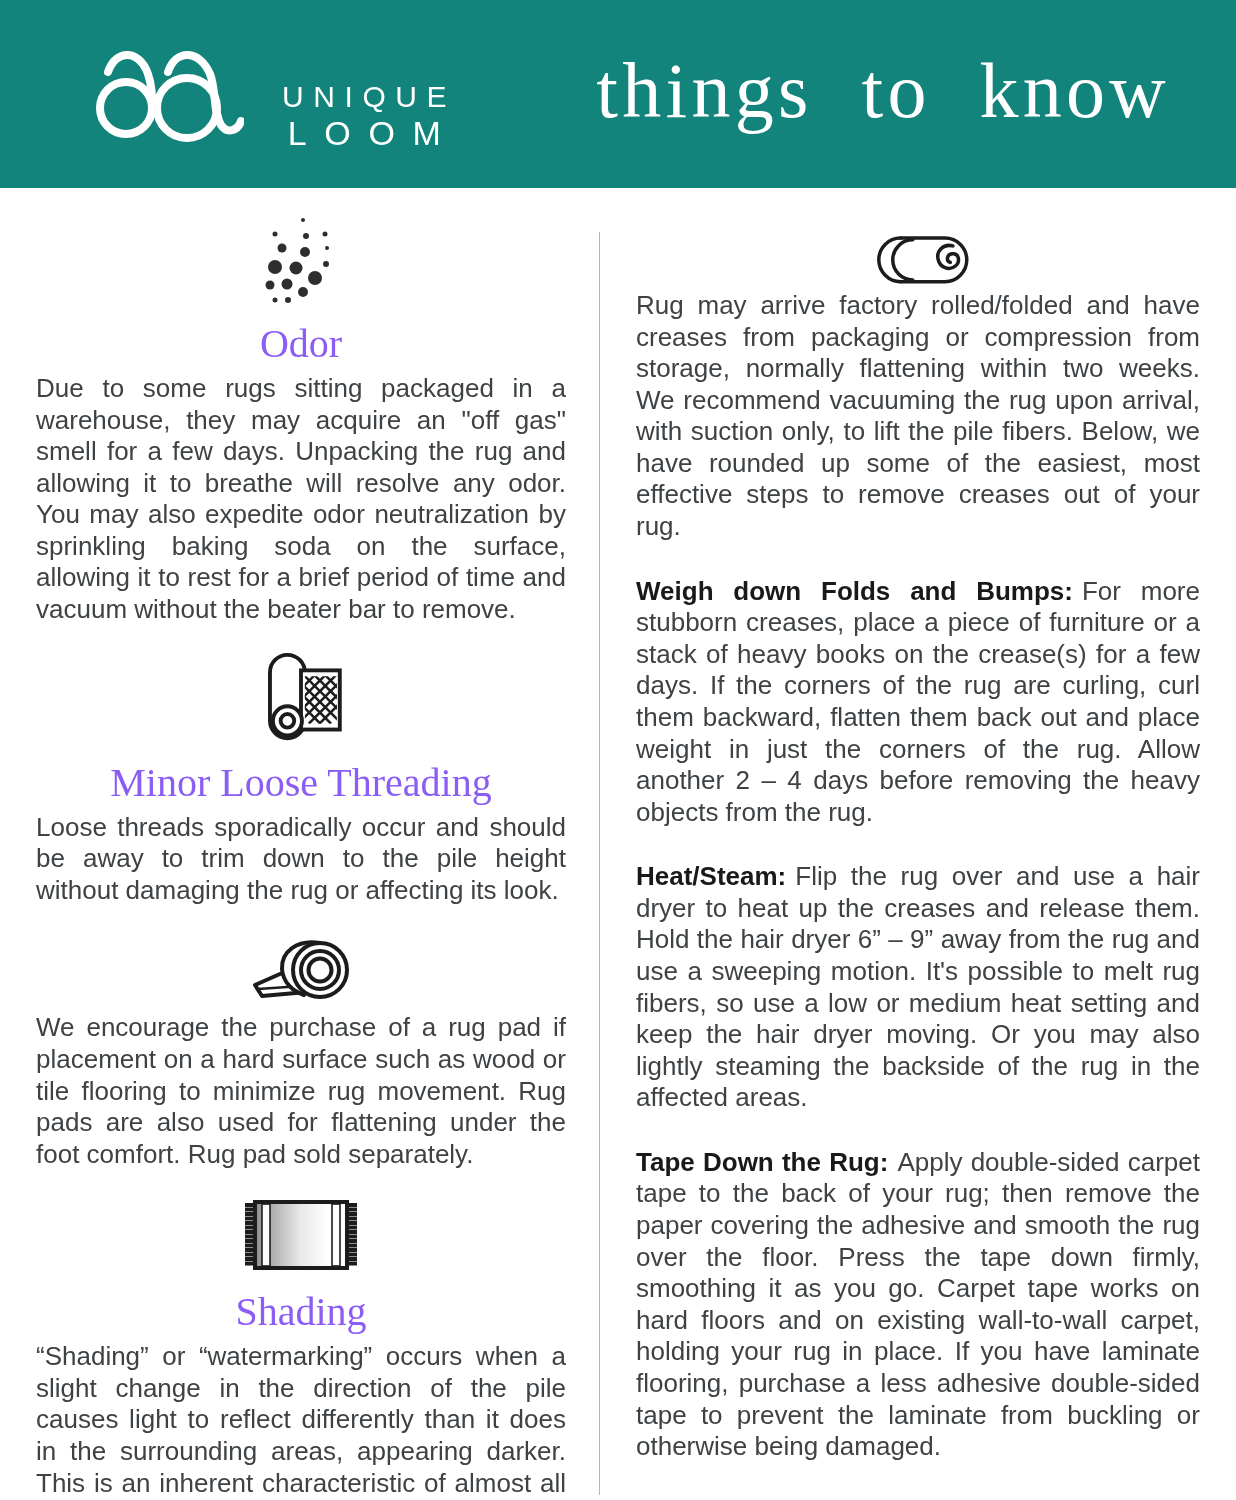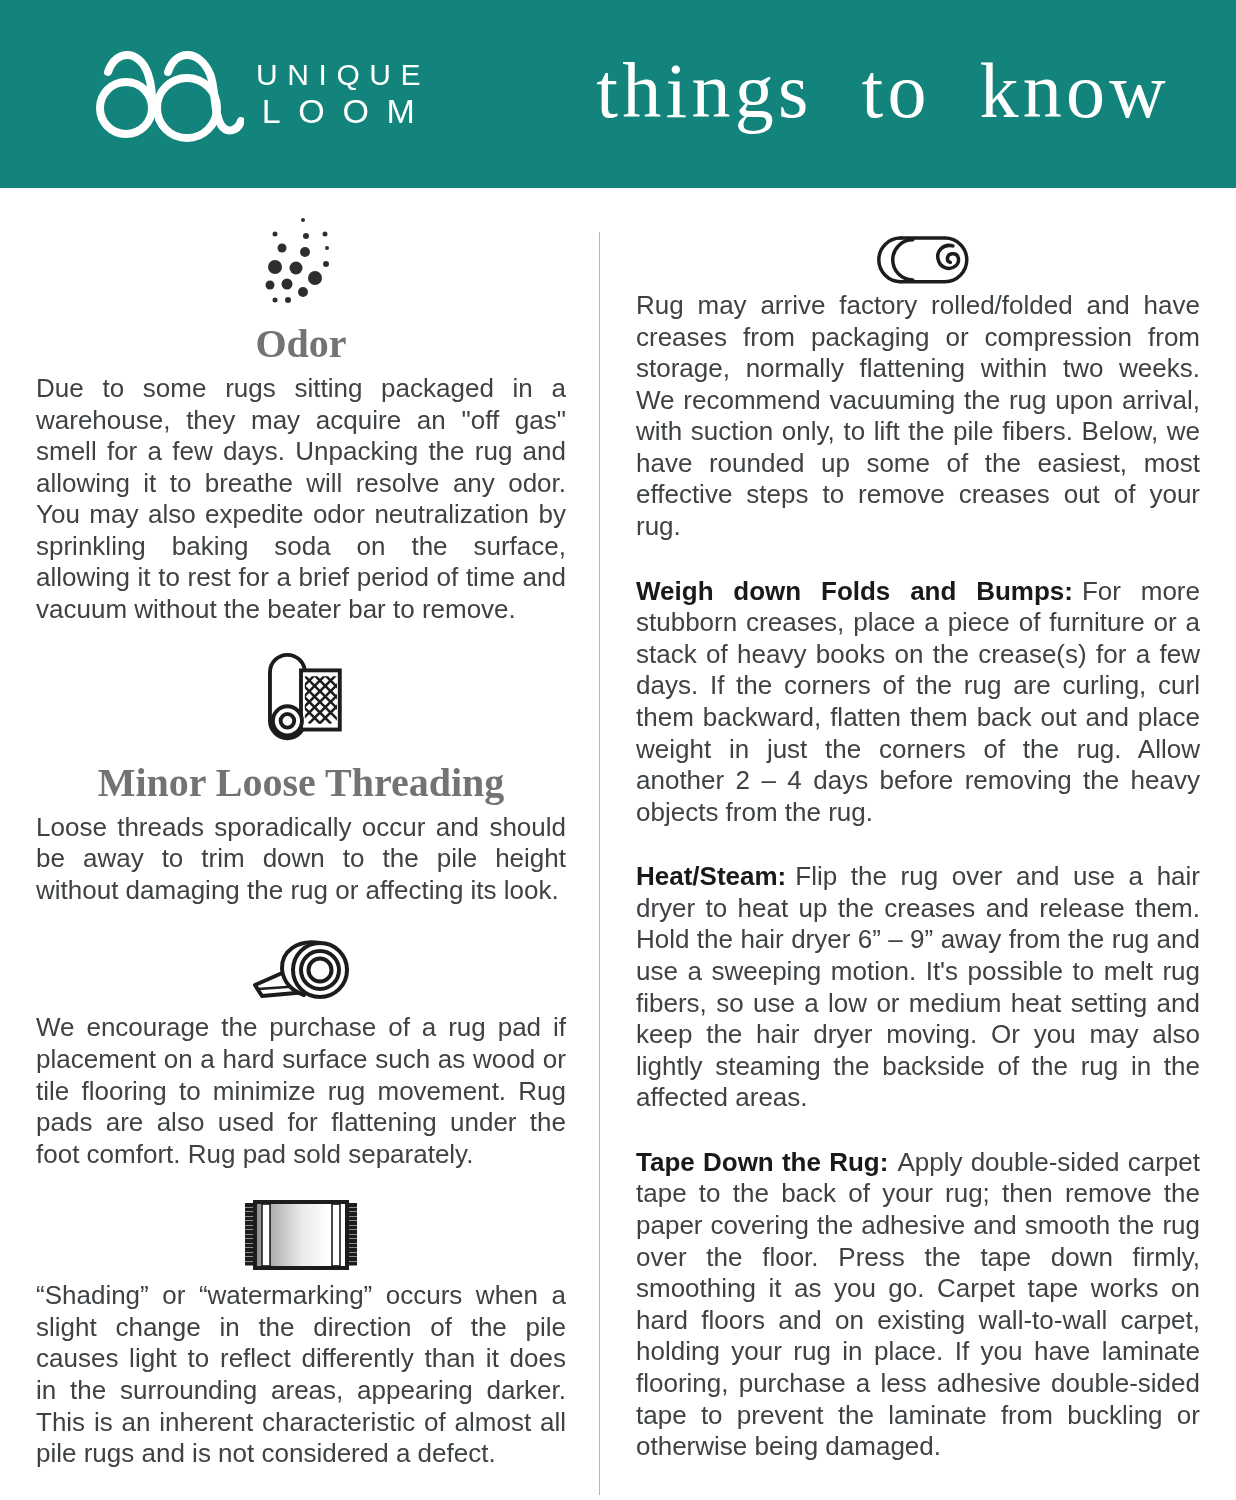--- a/index.html
+++ b/index.html
@@ -8,21 +8,21 @@
     position:relative; width:1236px; height:1500px; margin:0 auto;
     background:#ffffff; overflow:hidden;
     font-family:"Liberation Sans", sans-serif;
   }
   
   header {
     display:flex; align-items:center;
     height:188px; background:#12847b;
     padding:0 56px 0 92px;
   }
-  .brand { display:flex; align-items:center; }
+  .brand { display:flex; align-items:flex-end; gap:26px; }
   .brand svg { display:block; }
   .brand-text { color:#ffffff; text-align:center; line-height:1.12; }
   .brand-line1 { display:block; font-size:30px; letter-spacing:0.32em; text-indent:0.32em; }
   .brand-line2 { display:block; font-size:34px; letter-spacing:0.52em; text-indent:0.52em; }
   .page-title {
     flex:1; text-align:right; color:#ffffff;
     font-family:"Liberation Serif", serif;
     font-size:78px; letter-spacing:0.055em; word-spacing:0.32em;
     padding-right:10px; padding-bottom:6px;
   }
@@ -36,21 +36,21 @@
   .v-divider {
     position:absolute; left:599px; top:232px; bottom:5px;
     width:1px; background:#b3b6b7;
   }
   
   .sec { text-align:center; }
   .sec + .sec { margin-top:16px; }
   .ic { display:inline-block; margin-top:8px; }
   h2 {
     font-family:"Liberation Serif", serif;
-    font-weight:bold; font-size:40px; color:#737373;
+    font-weight:normal; font-size:40px; color:#8b5cf6;
     margin:8px 0 6px;
   }
   .body-p {
     font-size:26px; line-height:1.215; color:#3e4245;
     text-align:justify; text-justify:inter-word;
   }
   .tip { margin-top:33px; }
   .tip b { color:#17191a; font-weight:bold; margin-right:9px; }
   .ico { stroke:#1c1c1a; fill:none; stroke-width:4; }
 </style>
@@ -154,20 +154,21 @@
             </linearGradient>
           </defs>
           <g class="ico" stroke-width="2">
             <path d="M6 11H16M6 15.5H16M6 20H16M6 24.5H16M6 29H16M6 33.5H16M6 38H16M6 42.5H16M6 47H16M6 51.5H16M6 56H16M6 60.5H16M6 65H16M6 69.5H16"></path>
             <path d="M108 11H118M108 15.5H118M108 20H118M108 24.5H118M108 29H118M108 33.5H118M108 38H118M108 42.5H118M108 47H118M108 51.5H118M108 56H118M108 60.5H118M108 65H118M108 69.5H118"></path>
           </g>
           <rect x="16" y="8" width="92" height="66" fill="url(#shadegrad)" stroke="#1c1c1a" stroke-width="4"></rect>
           <rect x="23" y="10" width="8" height="62" fill="#ffffff" stroke="#1c1c1a" stroke-width="1.6"></rect>
           <rect x="93" y="10" width="8" height="62" fill="#ffffff" stroke="#1c1c1a" stroke-width="1.6"></rect>
         </svg>
+        <h2>Shading</h2>
         <p class="body-p">“Shading” or “watermarking” occurs when a slight change in the direction of the pile causes light to reflect differently than it does in the surrounding areas, appearing darker. This is an inherent characteristic of almost all pile rugs and is not considered a defect.</p>
       </div>
 
     </section>
 
     <section class="col-right">
 
       <div class="sec">
         <svg class="ic" style="margin-top:26px" width="128" height="54" viewBox="0 0 132 62">
           <g class="ico" stroke-width="4.5" stroke-linecap="round">

